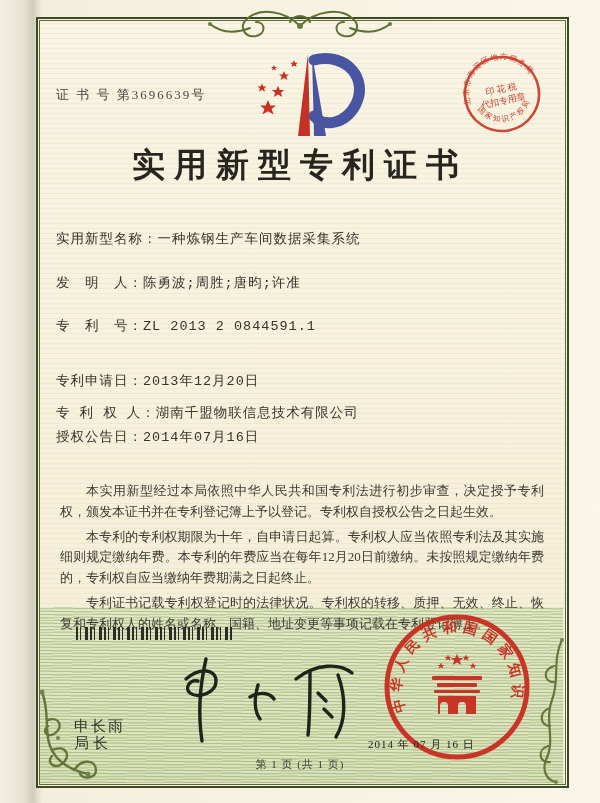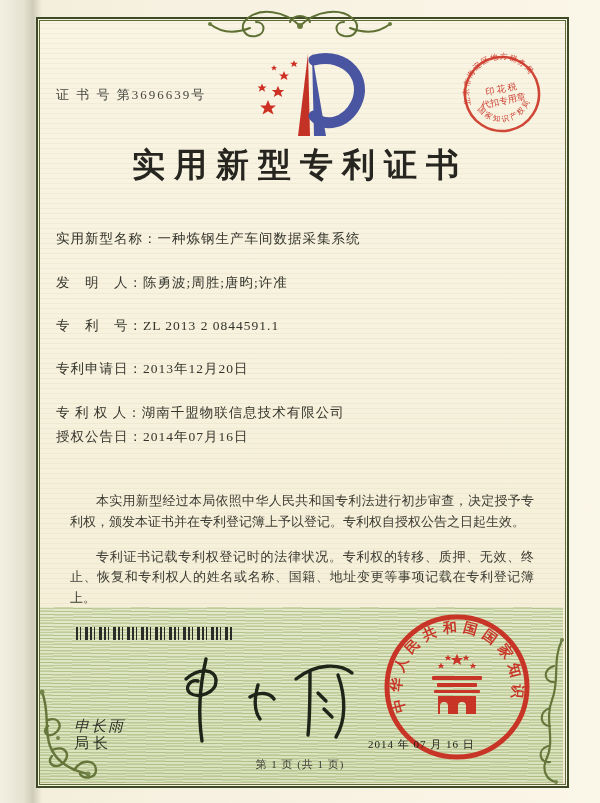--- a/index.html
+++ b/index.html
@@ -16,30 +16,30 @@
                 linear-gradient(180deg,#f9f4e3 0%,#f6f0da 70%,#f2ecd4 100%);}
   
   .band{position:absolute;left:40px;top:607px;width:523px;height:176px;
         background:
          repeating-linear-gradient(3deg, rgba(146,166,96,.28) 0 1px, transparent 1px 4px),
          repeating-linear-gradient(0deg, rgba(150,170,100,.45) 0 1px, transparent 1px 3px),
          linear-gradient(180deg,#e2e8c8,#d9e1bc);}
   .cert-number{position:absolute;left:56px;top:66px;font-size:13px;letter-spacing:2px;color:#474740;margin-top:20px;}
   .title{position:absolute;left:0;top:143px;width:600px;text-align:center;
          font-size:33px;font-weight:bold;letter-spacing:9px;color:#26251f;}
-  .field-line{position:absolute;left:56px;font-size:13.5px;color:#35352d;letter-spacing:1px;white-space:nowrap;}
-  .f0{top:230px}.f1{top:274px}.f2{top:317px}.f3{top:360px}.f4{top:404px}.f5{top:428px}
+  .field-line{position:absolute;left:56px;font-size:13.5px;color:#35352d;letter-spacing:1px;white-space:nowrap;font-family:Liberation Mono, monospace;}
+  .f0{top:230px}.f1{top:274px}.f2{top:317px}.f3{top:372px}.f4{top:404px}.f5{top:428px}
   .body-text{position:absolute;left:56px;top:477px;width:492px;font-size:13px;line-height:20.8px;
              text-align:justify;color:#3b3b32;}
-  .body-text p{margin:14px;text-indent:2em;}
+  .body-text p{margin:4px;text-indent:2em;}
   .barcode{position:absolute;left:76px;top:627px;width:158px;height:13px;
            background:repeating-linear-gradient(90deg,#2b2b28 0 2px,transparent 2px 4px,#2b2b28 4px 5px,
                       transparent 5px 9px,#2b2b28 9px 12px,transparent 12px 14px);}
   .signer-title{position:absolute;left:74px;top:688px;font-size:15px;letter-spacing:4px;color:#2e3226;margin-top:46px;}
-  .signer-name{position:absolute;left:74px;top:717px;font-size:15px;letter-spacing:2px;color:#2e3226;font-style:italic;}
+  .signer-name{position:absolute;left:74px;top:717px;font-size:15px;letter-spacing:2px;color:#2e3226;}
   .signature{position:absolute;left:150px;top:645px;width:210px;height:110px;}
   .seal{position:absolute;left:382px;top:612px;width:150px;height:150px;opacity:.92;}
   .seal-date{position:absolute;left:368px;top:737px;width:170px;font-size:11px;letter-spacing:1px;
              color:#23231c;z-index:6;}
   .tax-stamp{position:absolute;left:460px;top:52px;width:84px;height:84px;transform:rotate(-12deg);opacity:.9;}
   .logo{position:absolute;left:248px;top:46px;width:124px;height:98px;}
   .footer{position:absolute;left:0;top:757px;width:600px;text-align:center;font-size:11px;color:#3d3d33;
           letter-spacing:1px;z-index:5;}
   .ornament-top{position:absolute;left:198px;top:4px;width:204px;height:44px;}
   .ornament-bl{position:absolute;left:34px;top:686px;width:80px;height:100px;}
@@ -147,20 +147,21 @@
   </div>
   <div class="field-line f4">
     <span>专 利 权 人：</span><span>湖南千盟物联信息技术有限公司</span>
   </div>
   <div class="field-line f5">
     <span>授权公告日：</span><span>2014年07月16日</span>
   </div>
 
   <div class="body-text">
     <p>本实用新型经过本局依照中华人民共和国专利法进行初步审查，决定授予专利权，颁发本证书并在专利登记簿上予以登记。专利权自授权公告之日起生效。</p>
+    <p>本专利的专利权期限为十年，自申请日起算。专利权人应当依照专利法及其实施细则规定缴纳年费。本专利的年费应当在每年12月20日前缴纳。未按照规定缴纳年费的，专利权自应当缴纳年费期满之日起终止。</p>
     <p>专利证书记载专利权登记时的法律状况。专利权的转移、质押、无效、终止、恢复和专利权人的姓名或名称、国籍、地址变更等事项记载在专利登记簿上。</p>
   </div>
 
   <div class="barcode"></div>
 
   <div class="signer-title">局长</div>
   <div class="signer-name">申长雨</div>
 
   <svg class="signature" viewBox="0 0 210 110">
     <g stroke="#1f2418" stroke-width="3.4" fill="none" stroke-linecap="round" stroke-linejoin="round">

